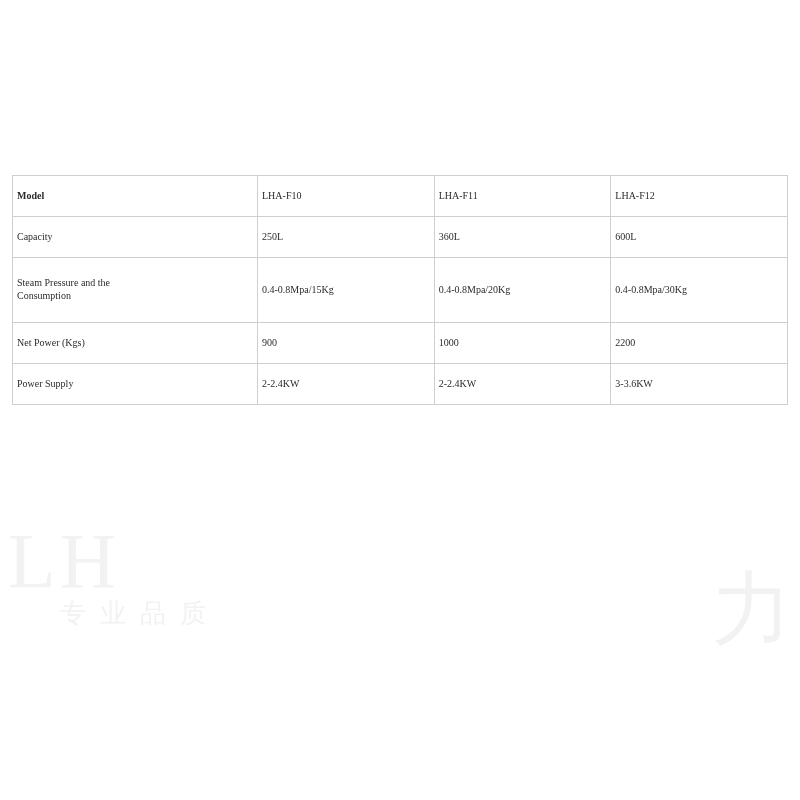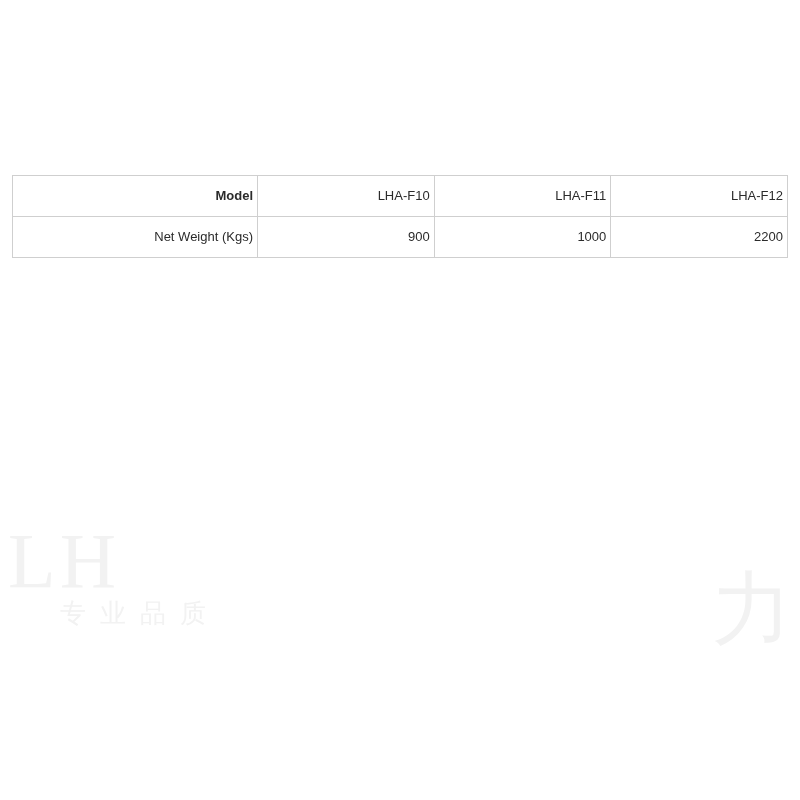--- a/index.html
+++ b/index.html
@@ -51,27 +51,27 @@
   }
 
   table.spec {
     width: 100%;
     border-collapse: collapse;
     table-layout: fixed;
     background: #ffffff;
   }
   table.spec td {
     border: 1px solid #cfcfcf;
-    text-align: right;
+    text-align: left;
     vertical-align: middle;
     color: #2b2b2b;
-    font-size: 13px;
+    font-size: 10px;
     padding: 6px 4px;
     line-height: 1.28;
-    font-family: Liberation Sans, sans-serif;
+    font-family: Liberation Serif, serif;
   }
   td.label {
     width: 236px;
     font-size: 14.5px;
   }
   td.label.bold {
     font-weight: bold;
   }
   tr.h-small td { height: 28px; }
   tr.h-med td { height: 52px; }
@@ -88,29 +88,50 @@
 <div class="spec-wrap">
   <table class="spec">
     <tbody>
       <tr class="h-small">
         <td class="label bold">Model</td>
         <td>LHA-F10</td>
         <td>LHA-F11</td>
         <td>LHA-F12</td>
       </tr>
 
+      <tr class="h-small">
+        <td class="label">Capacity</td>
+        <td>250L</td>
+        <td>360L</td>
+        <td>600L</td>
+      </tr>
 
 
 
+      <tr class="h-med">
+        <td class="label">
+          <div>Steam Pressure and the</div>
+          <div>Consumption</div>
+        </td>
+        <td class="nowrap">0.4-0.8Mpa/15Kg</td>
+        <td class="nowrap">0.4-0.8Mpa/20Kg</td>
+        <td class="nowrap">0.4-0.8Mpa/30Kg</td>
+      </tr>
 
 
 
 
       <tr class="h-small">
-        <td class="label">Net Weight (Kgs)</td>
+        <td class="label">Net Power (Kgs)</td>
         <td>900</td>
         <td>1000</td>
         <td>2200</td>
       </tr>
 
+      <tr class="h-small">
+        <td class="label">Power Supply</td>
+        <td>2-2.4KW</td>
+        <td>2-2.4KW</td>
+        <td>3-3.6KW</td>
+      </tr>
     </tbody>
   </table>
 </div>
 
 </body></html>

